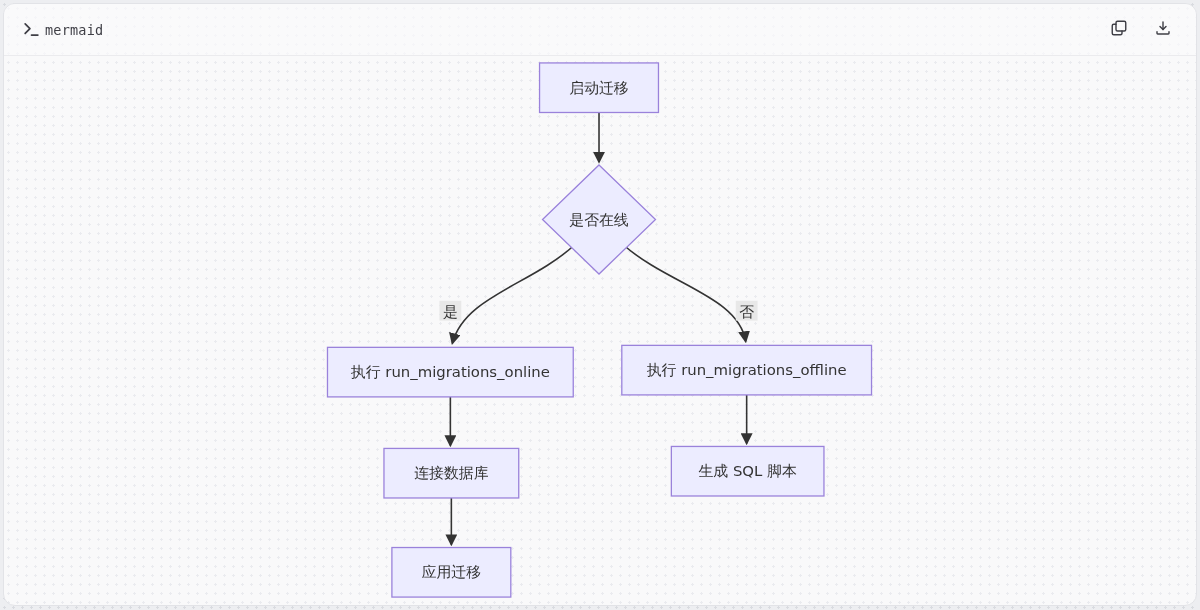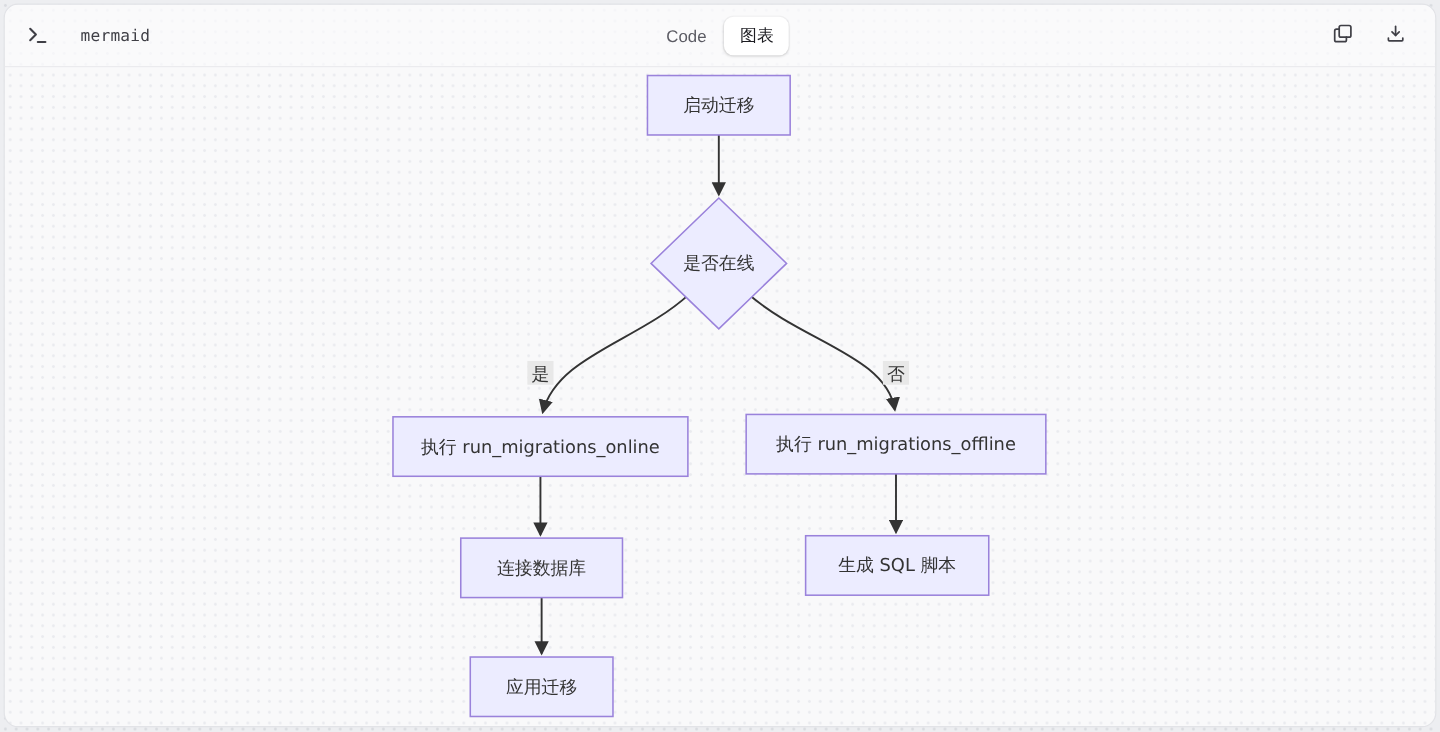--- a/index.html
+++ b/index.html
@@ -22,21 +22,21 @@
   }
   .hdr {
     position: relative;
     height: 52px;
     display: flex;
     align-items: center;
     padding: 0 18px;
     background: rgba(251,251,252,0.65);
     border-bottom: 1px solid #ebebee;
   }
-  .title-group { display: flex; align-items: center; gap: 26px; }
+  .title-group { display: flex; align-items: center; gap: 4px; }
   .title-group svg { display: block; }
   .hdr-title {
     font-family: "DejaVu Sans Mono", "Liberation Mono", monospace;
     font-size: 13.5px;
     font-weight: 500;
     color: #3f3f46;
     letter-spacing: 0.2px;
   }
   .tabs {
     position: absolute;
@@ -83,24 +83,20 @@
     <div class="title-group">
       <span>
         <svg width="19" height="19" viewBox="0 0 24 24" fill="none" stroke="#3f3f46" stroke-width="2.2" stroke-linecap="round" stroke-linejoin="round">
           <polyline points="4 17 10 11 4 5"></polyline>
           <line x1="12" y1="19" x2="20" y2="19"></line>
         </svg>
       </span>
       <span class="hdr-title">mermaid</span>
     </div>
 
-    <div class="tabs">
-      <button class="tab">Code</button>
-      <button class="tab active">图表</button>
-    </div>
 
     <div class="actions">
       <button class="icon-btn">
         <span>
           <svg width="18" height="18" viewBox="0 0 24 24" fill="none" stroke="currentColor" stroke-width="1.9" stroke-linecap="round" stroke-linejoin="round">
             <rect x="8" y="3" width="13" height="13" rx="2"></rect>
             <path d="M16 16v3a2 2 0 0 1-2 2H5a2 2 0 0 1-2-2V9a2 2 0 0 1 2-2h3"></path>
           </svg>
         </span>
       </button>

